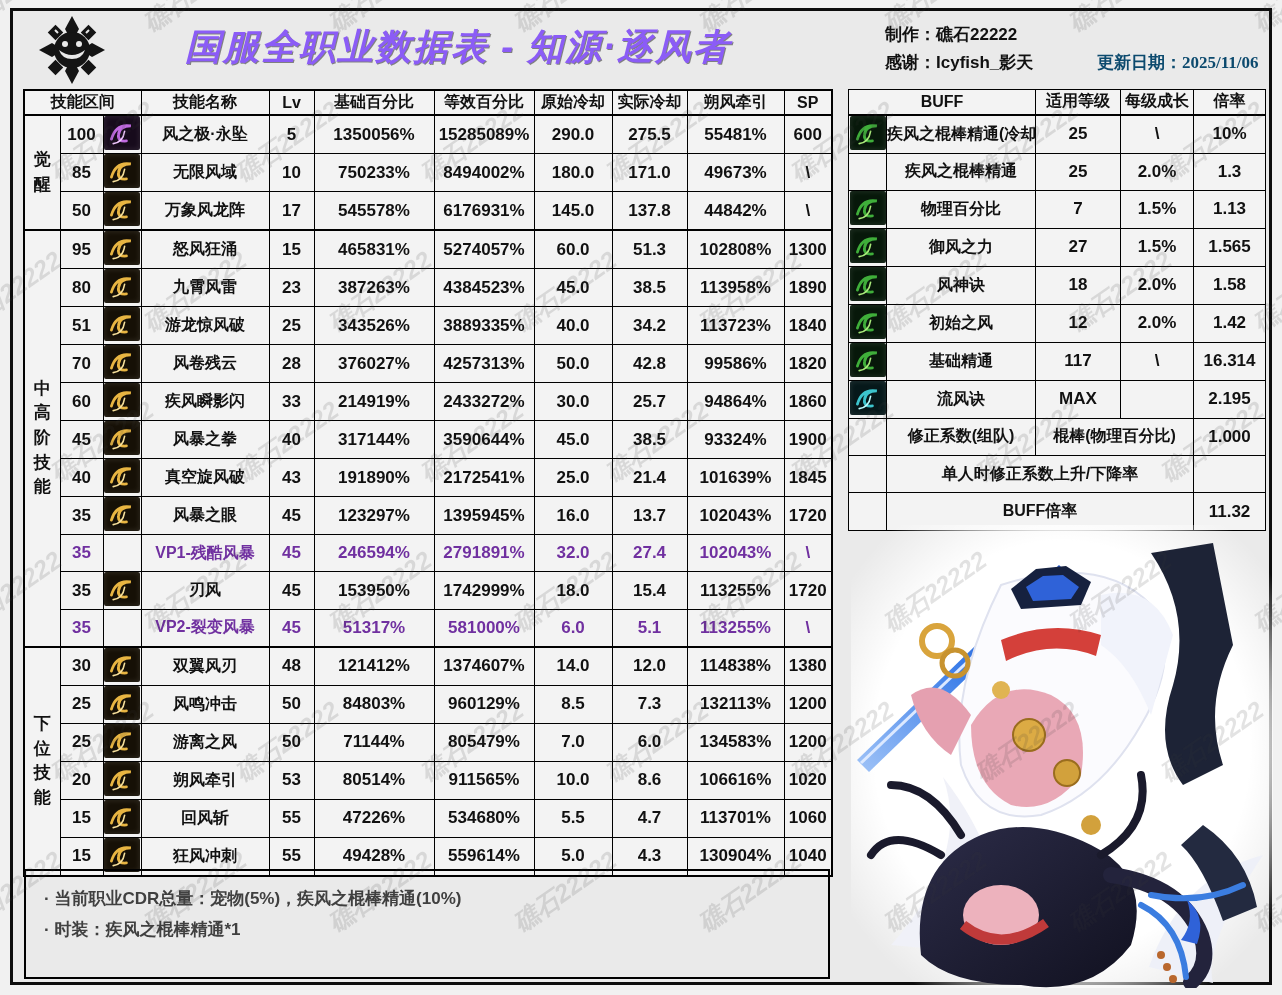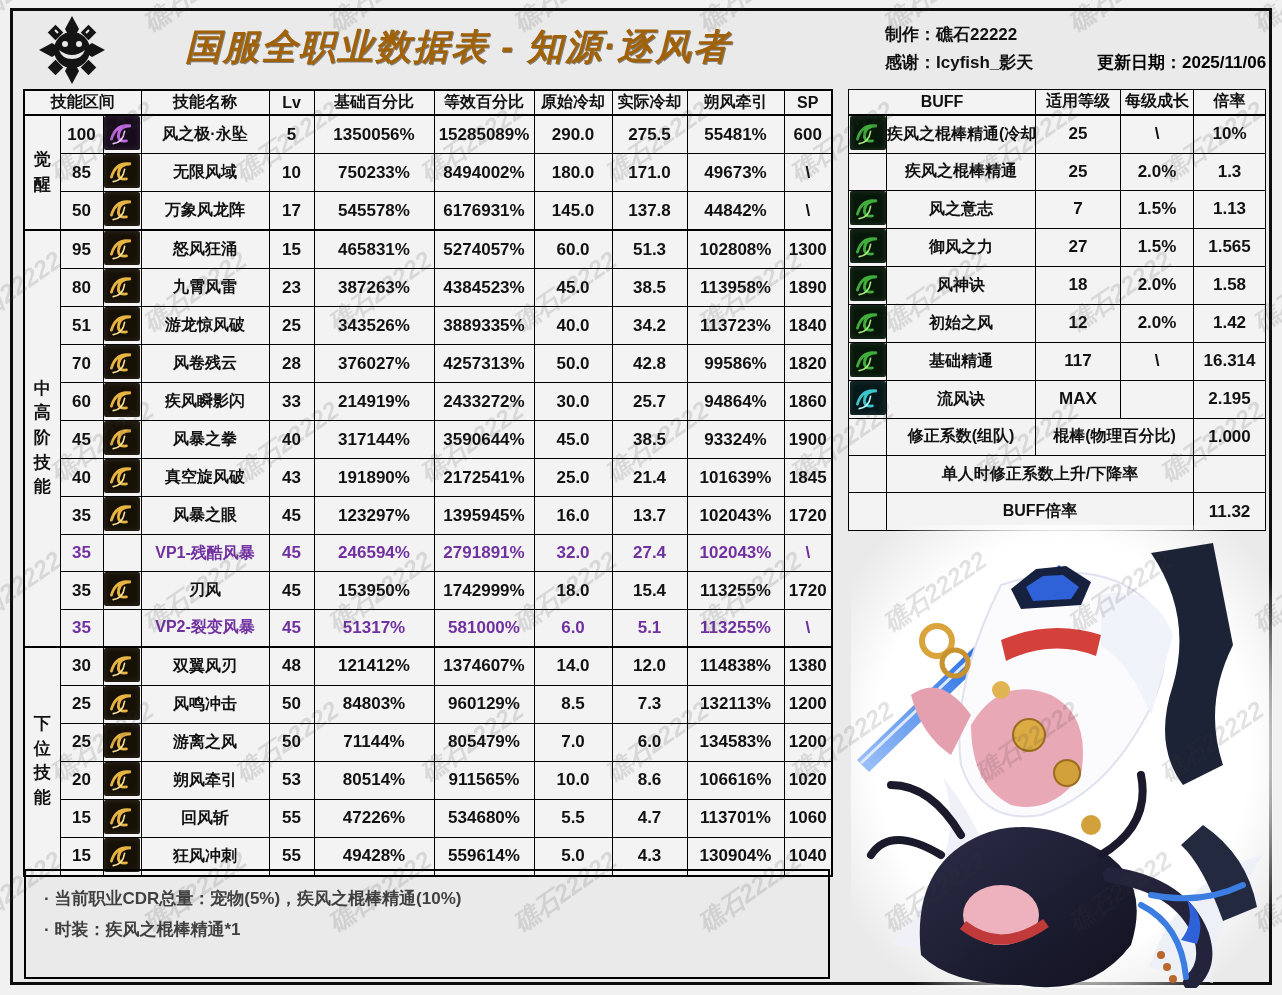--- a/index.html
+++ b/index.html
@@ -3,25 +3,25 @@
 <meta charset="utf-8">
 <style>
   html,body{margin:0;padding:0;}
   body{font-family:"Liberation Sans","DejaVu Sans",sans-serif;}
   .page{position:relative;width:1282px;height:995px;background:#f1f1f1;overflow:hidden;}
   .frame{position:absolute;left:10px;top:8px;width:1262px;height:977px;border:3px solid #0d0d0d;
          box-sizing:border-box;background:#eaeaea;}
   
   .logo{position:absolute;left:20px;top:3px;width:78px;height:72px;}
   .page-title{position:absolute;left:172px;top:12px;width:600px;font-size:36px;font-weight:800;
-              font-style:italic;letter-spacing:2px;color:#a16207;white-space:nowrap;
+              font-style:italic;letter-spacing:2px;color:#8b5cf6;white-space:nowrap;
               text-shadow:1px 1px 0 rgba(0,0,0,.45);}
   .credit-maker{position:absolute;left:872px;top:12px;font-size:17px;font-weight:700;color:#111;}
   .credit-thanks{position:absolute;left:872px;top:40px;font-size:17px;font-weight:700;color:#111;}
-  .credit-date{position:absolute;left:1084px;top:40px;font-size:17px;font-weight:700;color:#000000;}
+  .credit-date{position:absolute;left:1084px;top:40px;font-size:17px;font-weight:700;color:#0c4a6e;font-family:Liberation Serif, serif;}
   
   table{position:absolute;border-collapse:collapse;table-layout:fixed;background:#f3f3f3;}
   .skills{left:10px;top:78px;width:808px;border:2px solid #000;}
   .buffs{left:835px;top:78px;width:417px;border:1px solid #6d28d9;}
   th,td{border:1px solid #000;padding:0;text-align:center;vertical-align:middle;color:#111;
         overflow:hidden;white-space:nowrap;}
   thead tr{height:25px;}
   thead th{font-size:16px;font-weight:700;border-bottom:2px solid #000;}
   .skills tbody tr{height:37.1px;}
   .buffs tbody tr{height:37.3px;}
@@ -473,21 +473,21 @@
             <td>2.0%</td>
             <td>1.3</td>
           </tr>
           <tr>
             <td class="c-bicon"><span class="icon-box" style="background:#07180a">
                 <svg viewBox="0 0 34 34">
                   <path d="M5 24 Q10 6 27 9 Q14 9 13 19 Q12 27 22 26" fill="none" stroke="#3fae3a" stroke-width="3.2" stroke-linecap="round"></path>
                   <path d="M7 29 Q18 28 20 15" fill="none" stroke="#a8e87a" stroke-width="1.8" stroke-linecap="round"></path>
                 </svg>
               </span></td>
-            <td class="b-name">风之意志</td>
+            <td class="b-name">物理百分比</td>
             <td>7</td>
             <td>1.5%</td>
             <td>1.13</td>
           </tr>
           <tr>
             <td class="c-bicon"><span class="icon-box" style="background:#07180a">
                 <svg viewBox="0 0 34 34">
                   <path d="M5 24 Q10 6 27 9 Q14 9 13 19 Q12 27 22 26" fill="none" stroke="#3fae3a" stroke-width="3.2" stroke-linecap="round"></path>
                   <path d="M7 29 Q18 28 20 15" fill="none" stroke="#a8e87a" stroke-width="1.8" stroke-linecap="round"></path>
                 </svg>

